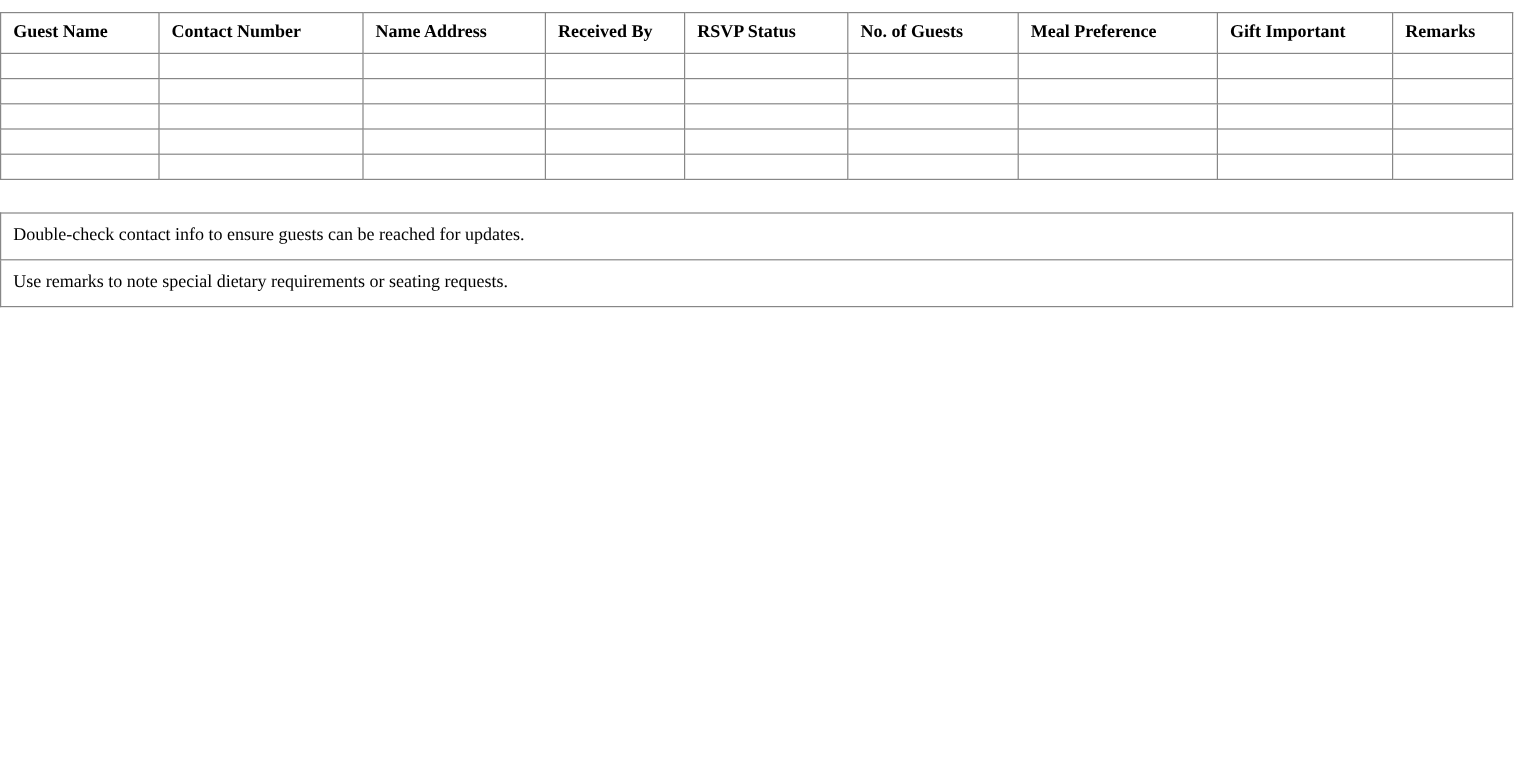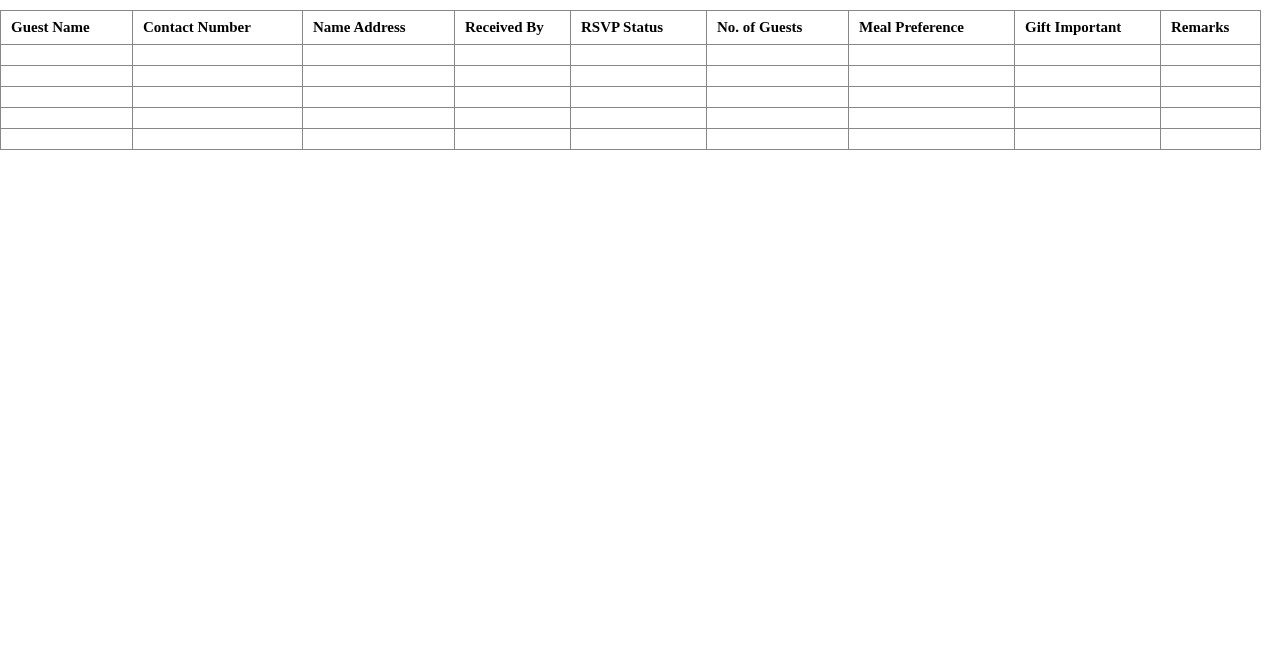--- a/index.html
+++ b/index.html
@@ -137,16 +137,22 @@
           <td class="empty-cell"></td>
         </tr>
       </tbody>
   </table>
 
   <table class="notes-table">
     <colgroup>
       <col style="width:1260px">
     </colgroup>
     <tbody>
+      <tr>
+        <td>Double-check contact info to ensure guests can be reached for updates.</td>
+      </tr>
+      <tr>
+        <td>Use remarks to note special dietary requirements or seating requests.</td>
+      </tr>
     </tbody>
   </table>
 
 </div>
 
 </body></html>

